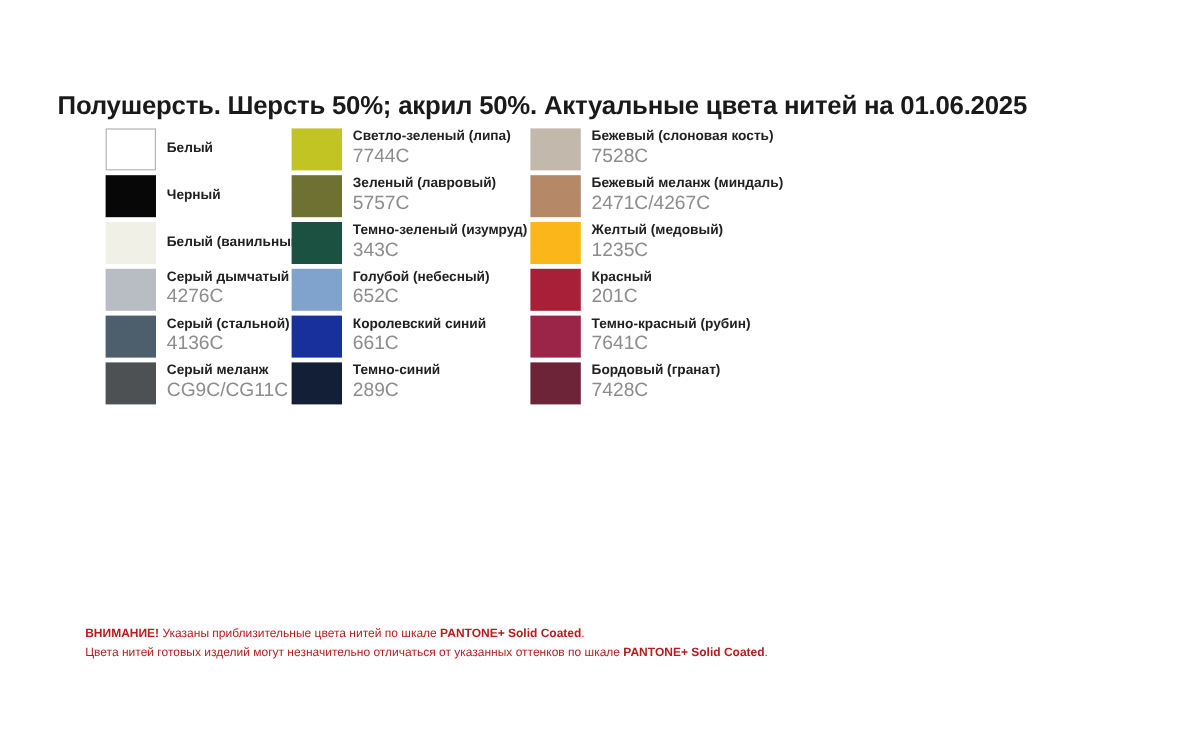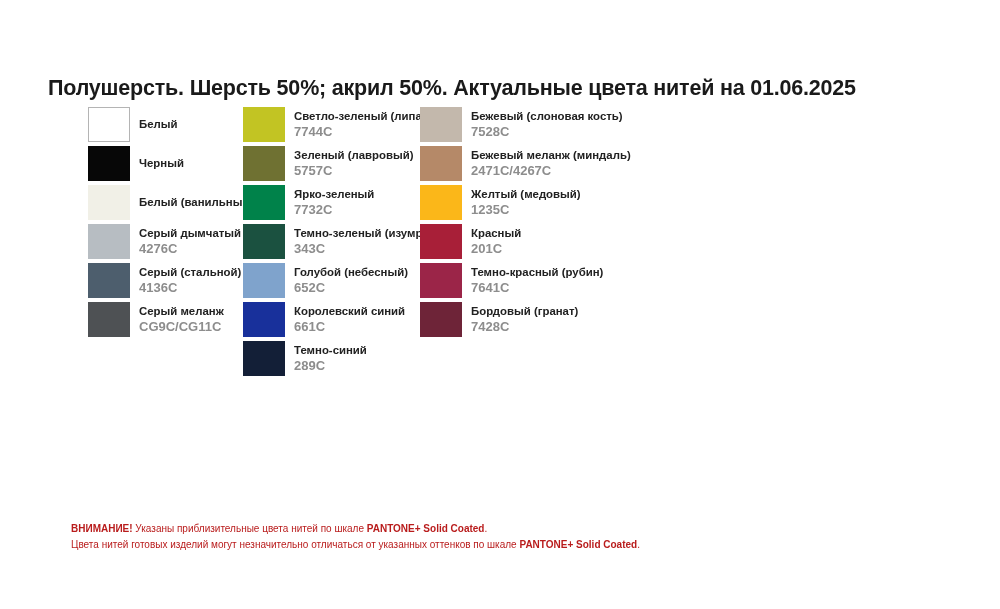--- a/index.html
+++ b/index.html
@@ -36,21 +36,21 @@
     left: 48px;
     top: 107px;
     width: 920px;
   }
   .swatch-column {
     position: absolute;
     top: 0;
   }
   .swatch-column.col-0 { left: 0px;   width: 190px; padding-left: 40px; }
   .swatch-column.col-1 { left: 195px; width: 180px; }
-  .swatch-column.col-2 { left: 372px; width: 230px; }
+  .swatch-column.col-2 { left: 394px; width: 230px; }
 
   .swatch-row {
     height: 35px;
     margin-bottom: 4px;
     display: flex;
     align-items: center;
   }
   .swatch-chip {
     width: 42px;
     height: 35px;
@@ -67,22 +67,22 @@
     justify-content: center;
     line-height: 1.18;
   }
   .swatch-name {
     font-size: 11.4px;
     font-weight: bold;
     color: #212121;
     white-space: nowrap;
   }
   .swatch-code {
-    font-size: 13px;
-    font-weight: bold;
+    font-size: 16px;
+    font-weight: normal;
     color: #8d8d8d;
     white-space: nowrap;
     margin-top: 1px;
   }
 
   
   .footer {
     position: absolute;
     left: 48px;
     top: 521px;
@@ -148,27 +148,20 @@
         <div class="swatch-text">
           <div class="swatch-name">Светло-зеленый (липа)</div>
           <div class="swatch-code">7744C</div>
         </div>
       </div>
       <div class="swatch-row">
         <div class="swatch-chip" style="background: rgb(111, 113, 50);"></div>
         <div class="swatch-text">
           <div class="swatch-name">Зеленый (лавровый)</div>
           <div class="swatch-code">5757C</div>
-        </div>
-      </div>
-      <div class="swatch-row">
-        <div class="swatch-chip" style="background: rgb(0, 130, 74);"></div>
-        <div class="swatch-text">
-          <div class="swatch-name">Ярко-зеленый</div>
-          <div class="swatch-code">7732C</div>
         </div>
       </div>
       <div class="swatch-row">
         <div class="swatch-chip" style="background: rgb(27, 81, 64);"></div>
         <div class="swatch-text">
           <div class="swatch-name">Темно-зеленый (изумруд)</div>
           <div class="swatch-code">343C</div>
         </div>
       </div>
       <div class="swatch-row">

